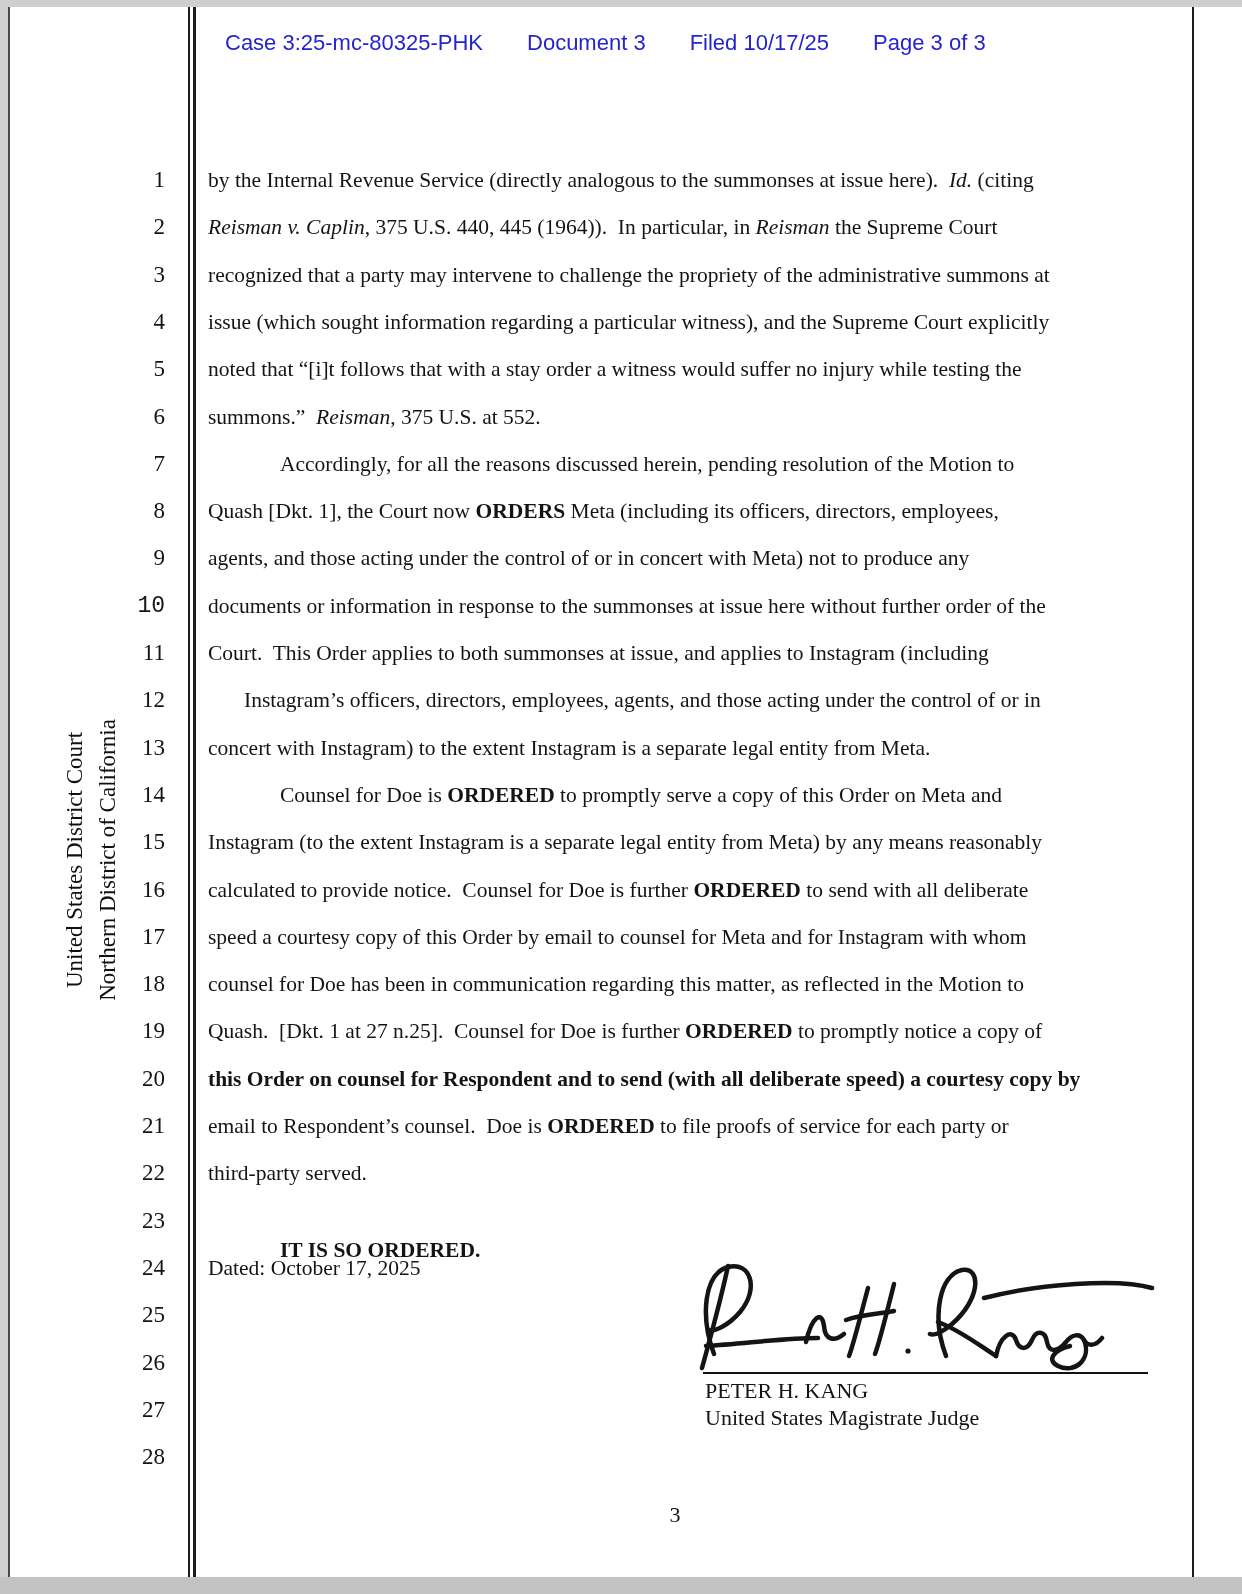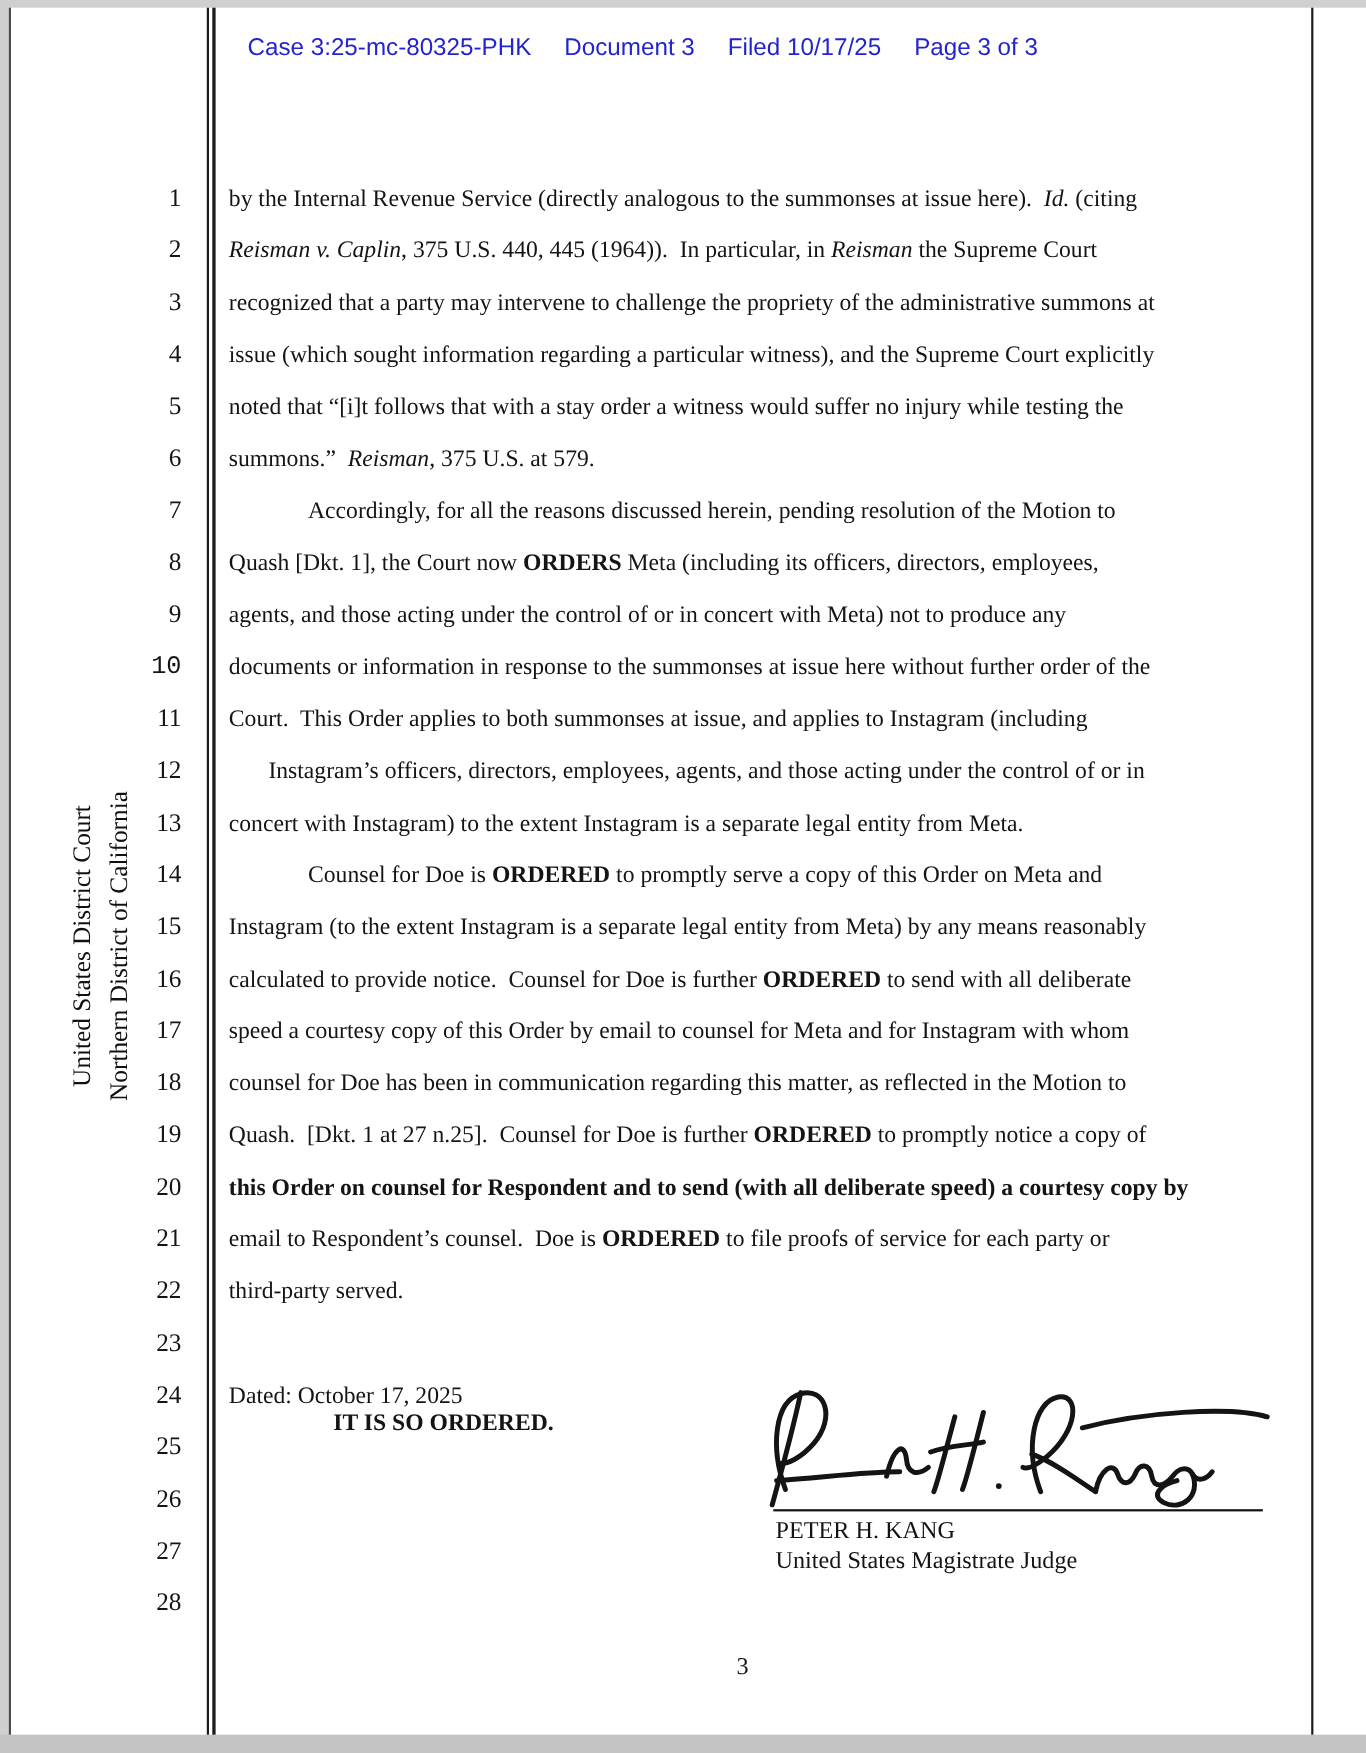--- a/index.html
+++ b/index.html
@@ -13,21 +13,21 @@
   .strip.left{left:0;top:0;width:8px;height:1594px}
   .strip.bottom{left:0;top:1577px;width:1242px;height:17px;background:#c3c3c3}
   .page-edge-left{position:absolute;left:8px;top:7px;width:2px;height:1570px;background:#4a4a4a}
   
   .vrule{position:absolute;top:7px;height:1570px;background:#1c1c1c}
   .vrule.a{left:188px;width:2px}
   .vrule.b{left:193px;width:3px}
   .vrule.right{left:1192px;width:2px}
   
   .stamp{
-    position:absolute;left:225px;top:30px;display:flex;gap:30px;
+    position:absolute;left:225px;top:30px;display:flex;gap:44px;
     font-family:"Liberation Sans","DejaVu Sans",sans-serif;font-size:22px;
     color:#2424CE;white-space:pre;text-align:center;
   }
   
   .court-vert{position:absolute;white-space:nowrap;font-size:23px;color:#101010}
   .court-vert.outer{left:75px;top:860px;transform:translate(-50%,-50%) rotate(-90deg)}
   .court-vert.inner{left:108px;top:860px;transform:translate(-50%,-50%) rotate(-90deg)}
   
   .line-num{position:absolute;left:95px;width:70px;text-align:right;font-size:23px;height:30px;line-height:30px}
   
@@ -95,38 +95,38 @@
     <div class="line-num" style="top: 1394.8px;">27</div>
     <div class="line-num" style="top: 1442.1px;">28</div>
   </div>
 
 <div id="doc-text">
     <div class="doc-line" style="top: 165px;"><span>by the Internal Revenue Service (directly analogous to the summonses at issue here).  </span><span class="it">Id.</span><span> (citing</span></div>
     <div class="doc-line" style="top: 212.3px;"><span class="it">Reisman v. Caplin</span><span>, 375 U.S. 440, 445 (1964)).  In particular, in </span><span class="it">Reisman</span><span> the Supreme Court</span></div>
     <div class="doc-line" style="top: 259.6px;"><span>recognized that a party may intervene to challenge the propriety of the administrative summons at</span></div>
     <div class="doc-line" style="top: 306.9px;"><span>issue (which sought information regarding a particular witness), and the Supreme Court explicitly</span></div>
     <div class="doc-line" style="top: 354.2px;"><span>noted that “[i]t follows that with a stay order a witness would suffer no injury while testing the</span></div>
-    <div class="doc-line" style="top: 401.5px;"><span>summons.”  </span><span class="it">Reisman</span><span>, 375 U.S. at 579.</span></div>
+    <div class="doc-line" style="top: 401.5px;"><span>summons.”  </span><span class="it">Reisman</span><span>, 375 U.S. at 552.</span></div>
     <div class="doc-line indent" style="top: 448.8px;"><span>Accordingly, for all the reasons discussed herein, pending resolution of the Motion to</span></div>
     <div class="doc-line" style="top: 496.1px;"><span>Quash [Dkt. 1], the Court now </span><span class="bd">ORDERS</span><span> Meta (including its officers, directors, employees,</span></div>
     <div class="doc-line" style="top: 543.4px;"><span>agents, and those acting under the control of or in concert with Meta) not to produce any</span></div>
     <div class="doc-line" style="top: 590.7px;"><span>documents or information in response to the summonses at issue here without further order of the</span></div>
     <div class="doc-line" style="top: 638px;"><span>Court.  This Order applies to both summonses at issue, and applies to Instagram (including</span></div>
     <div class="doc-line" style="top: 685.3px; margin-left: 36px;"><span>Instagram’s officers, directors, employees, agents, and those acting under the control of or in</span></div>
     <div class="doc-line" style="top: 732.6px; text-align: center;"><span>concert with Instagram) to the extent Instagram is a separate legal entity from Meta.</span></div>
     <div class="doc-line indent" style="top: 779.9px;"><span>Counsel for Doe is </span><span class="bd">ORDERED</span><span> to promptly serve a copy of this Order on Meta and</span></div>
     <div class="doc-line" style="top: 827.2px;"><span>Instagram (to the extent Instagram is a separate legal entity from Meta) by any means reasonably</span></div>
     <div class="doc-line" style="top: 874.5px;"><span>calculated to provide notice.  Counsel for Doe is further </span><span class="bd">ORDERED</span><span> to send with all deliberate</span></div>
     <div class="doc-line" style="top: 921.8px;"><span>speed a courtesy copy of this Order by email to counsel for Meta and for Instagram with whom</span></div>
     <div class="doc-line" style="top: 969.1px;"><span>counsel for Doe has been in communication regarding this matter, as reflected in the Motion to</span></div>
     <div class="doc-line" style="top: 1016.4px;"><span>Quash.  [Dkt. 1 at 27 n.25].  Counsel for Doe is further </span><span class="bd">ORDERED</span><span> to promptly notice a copy of</span></div>
     <div class="doc-line" style="top: 1063.7px; font-weight: bold;"><span>this Order on counsel for Respondent and to send (with all deliberate speed) a courtesy copy by</span></div>
     <div class="doc-line" style="top: 1111px;"><span>email to Respondent’s counsel.  Doe is </span><span class="bd">ORDERED</span><span> to file proofs of service for each party or</span></div>
     <div class="doc-line" style="top: 1158.3px;"><span>third-party served.</span></div>
-    <div class="doc-line indent" style="top: 1278px; margin-left: 23px;"><span class="bd">IT IS SO ORDERED.</span></div>
+    <div class="doc-line indent" style="top: 1235px;"><span class="bd">IT IS SO ORDERED.</span></div>
     <div class="doc-line" style="top: 1252.9px; text-align: center;"><span>Dated: October 17, 2025</span></div>
   </div>
 
 <svg class="signature-svg" width="470" height="122" viewBox="0 0 470 122" fill="none" stroke="#141414" stroke-width="4.5" stroke-linecap="round">
   <path d="M26,100 C12,62 16,20 40,13 C62,7 72,34 52,58 C40,72 26,78 20,76"></path>
   <path d="M14,114 C24,78 34,40 40,12"></path>
   <path d="M18,92 C55,90 95,84 130,84"></path>
   <path d="M118,88 C124,62 134,56 136,72 C137,86 146,88 156,80"></path>
   <path d="M180,34 C173,60 165,92 161,102"></path>
   <path d="M206,30 C199,58 191,90 187,100"></path>

